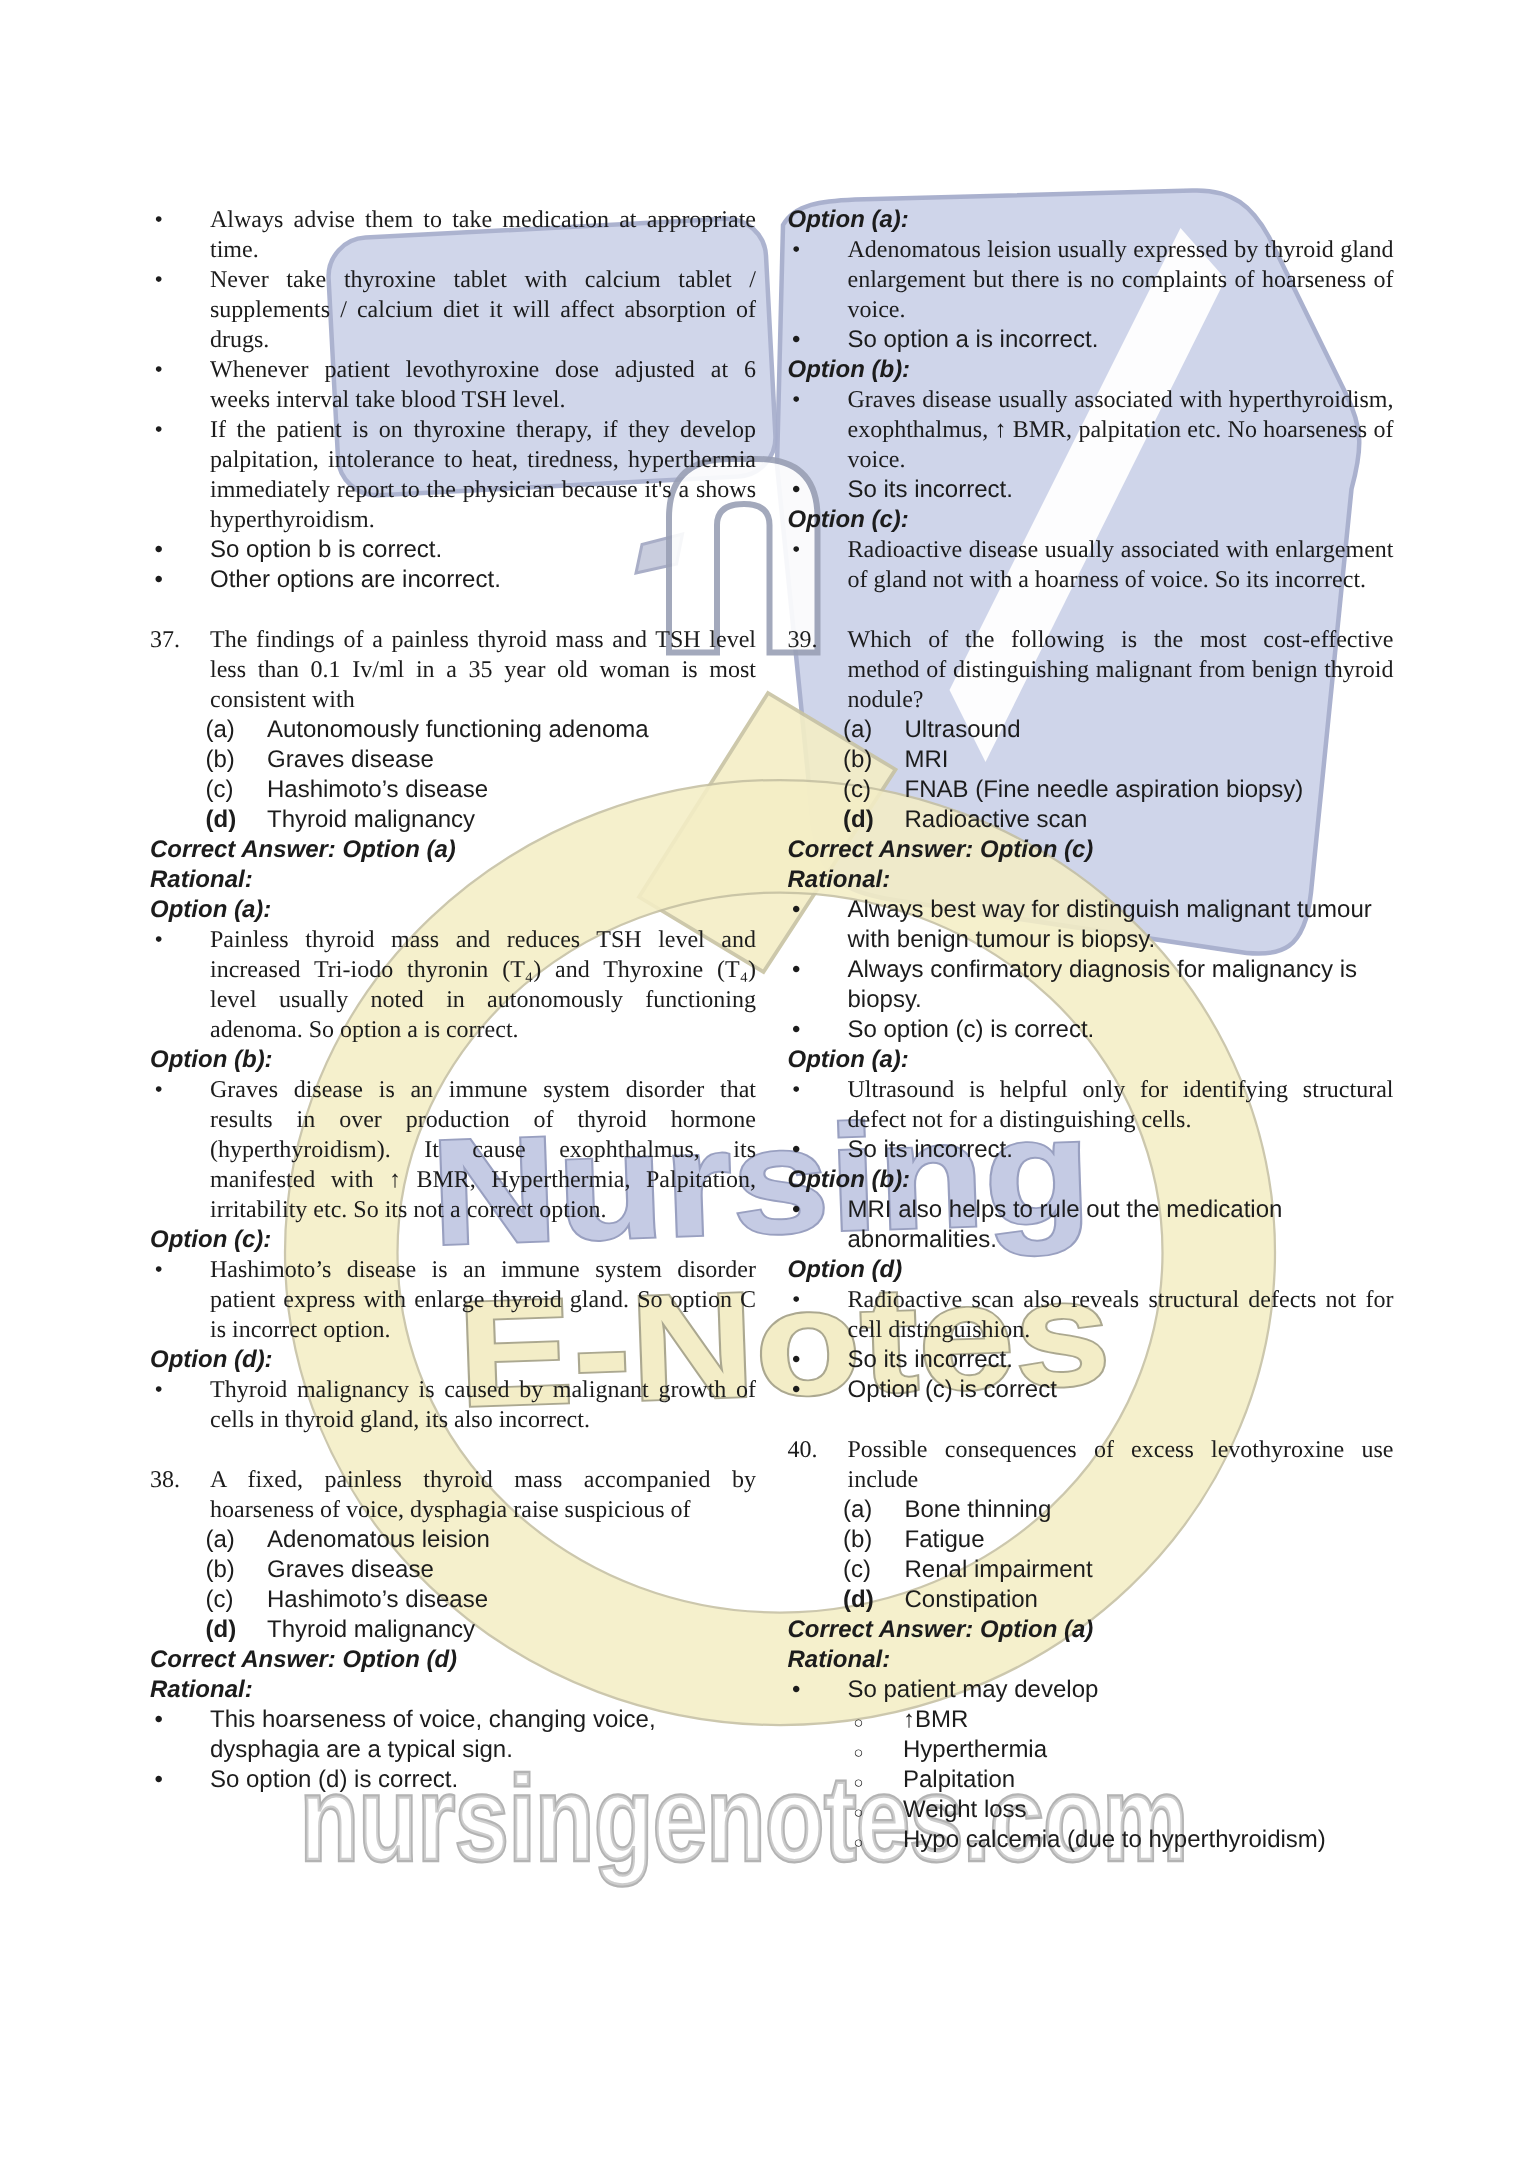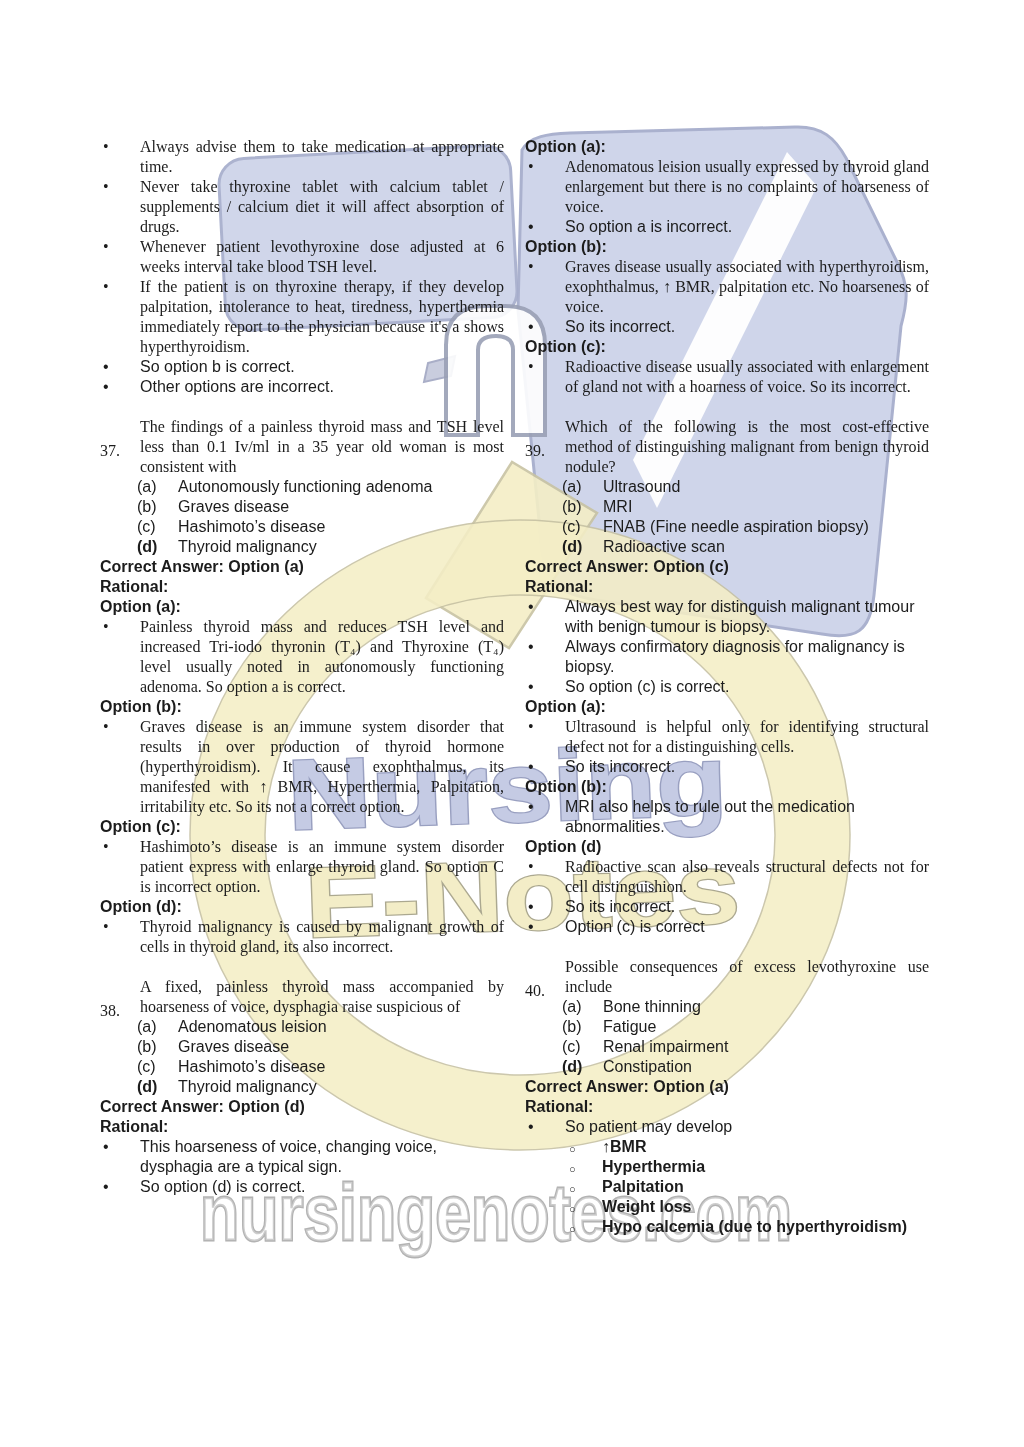--- a/index.html
+++ b/index.html
@@ -12,26 +12,26 @@
     font-family:"Liberation Sans","DejaVu Sans",sans-serif;
     color:#1c1c1c;
   }
   .wm{position:absolute;left:0;top:0;width:1024px;height:1447px;z-index:0;}
   .col{position:absolute;top:137px;width:404px;z-index:1;}
   .col-left{left:100px;}
   .col-right{left:525px;}
   .para{font-size:16px;line-height:20px;text-align:left;}
   .para.just{text-align:justify;text-justify:inter-word;font-family:Liberation Serif, serif;}
   .gap{height:20px;}
-  .h{font-weight:bold;}
+  .h{font-weight:bold;font-style:italic;}
   .q{position:relative;padding-left:40px;}
-  .qnum{position:absolute;left:0;top:0;margin-top:24px;}
+  .qnum{position:absolute;left:0;top:0;}
   .b{position:relative;padding-left:40px;}
   .b::before{content:"\2022";position:absolute;left:3px;top:0;}
-  .s{position:relative;padding-left:77px;font-weight:bold;}
+  .s{position:relative;padding-left:77px;}
   .s::before{content:"\25CB";position:absolute;left:44px;top:2px;font-size:11px;}
   .opt{position:relative;padding-left:78px;}
   .olabel{position:absolute;left:37px;top:0;}
   .olabel.bold{font-weight:bold;}
 </style>
 </head>
 <body>
 
 <div class="page">
 

